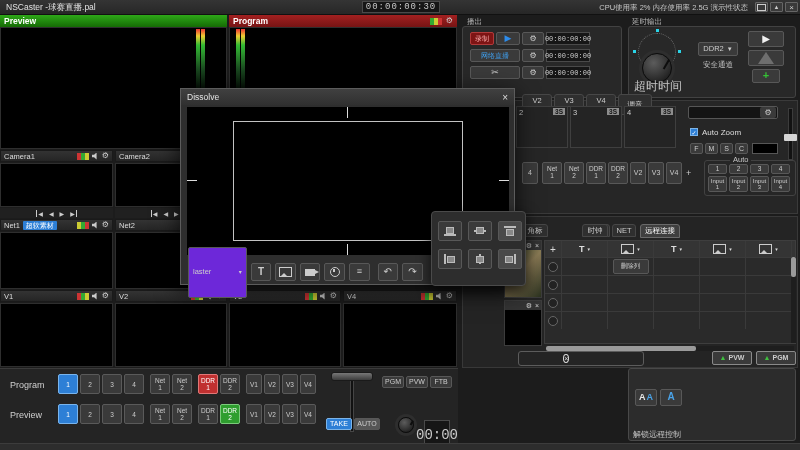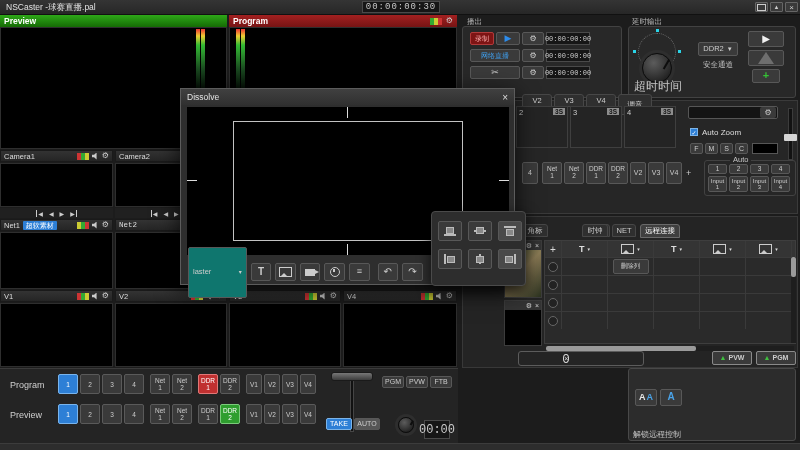--- a/index.html
+++ b/index.html
@@ -69,20 +69,21 @@
   .scroll-thumb{background:#9a9a9a;border-radius:2px;}
 </style>
 </head>
 <body>
 
 <div id="app">
 
   <div class="abs titlebar" style="left:0;top:0;width:800px;height:15px;"></div>
   <div class="abs" style="left:6px;top:2px;font-size:8.5px;color:#e2e2e2;">NSCaster -球赛直播.pal</div>
   <div class="abs tc" style="left:362px;top:1px;width:78px;height:12px;font-size:9px;letter-spacing:1px;">00:00:00:30</div>
+  <div class="abs" style="left:0;top:3px;width:748px;text-align:right;font-size:7.5px;color:#c8c8c8;">CPU使用率 2%  内存使用率 2.5G  演示性状态</div>
   <div class="abs winbtn" style="left:755px;top:2px;width:13px;height:10px;">
       <span style="display:block;width:7px;height:5px;border:1px solid #ccc;"></span>
     </div>
   <div class="abs winbtn" style="left:770px;top:2px;width:13px;height:10px;font-size:6px;">▲</div>
   <div class="abs winbtn" style="left:785px;top:2px;width:13px;height:10px;font-size:8px;">×</div>
 
   <div class="abs" style="left:0;top:15px;width:227px;height:12px;background:linear-gradient(#2ea818,#156b05);display:flex;align-items:center;padding-left:4px;font-weight:bold;font-size:8.5px;color:#fff;">
       <span>Preview</span>
     </div>
   <div class="abs" style="left:229px;top:15px;width:228px;height:12px;background:linear-gradient(#a32020,#771414);display:flex;align-items:center;padding:0 4px;font-weight:bold;font-size:8.5px;color:#fff;">
@@ -150,21 +151,21 @@
     <span class="badge-blue">超软素材</span>
     <span style="flex:1"></span>
     <span class="strip">
         <i class="s-y"></i>
         <i class="s-g"></i>
         <i class="s-r"></i>
       </span>
     <span class="spk"></span>
       <span class="gear">⚙</span>
   </div>
-  <div class="abs hdrbar" style="left:115px;top:219px;width:112px;height:12px;font-family:Liberation Mono, monospace;">
+  <div class="abs hdrbar" style="left:115px;top:219px;width:112px;height:12px;">
     <span>Net2</span>
       <span style="flex:1"></span>
     <span class="strip">
         <i class="s-y"></i>
         <i class="s-g"></i>
         <i class="s-r"></i>
       </span>
     <span class="spk"></span>
       <span class="gear">⚙</span>
   </div>
@@ -261,21 +262,21 @@
   <div class="abs" style="left:350px;top:376px;width:4px;height:56px;background:#111;border:1px solid #454545;"></div>
   <div class="abs" style="left:331px;top:372px;width:42px;height:9px;background:linear-gradient(#777,#3c3c3c);border:1px solid #1a1a1a;border-radius:3px;"></div>
   <div class="abs btn" style="left:382px;top:376px;width:22px;height:12px;font-size:7px;">PGM</div>
   <div class="abs btn" style="left:406px;top:376px;width:22px;height:12px;font-size:7px;">PVW</div>
   <div class="abs btn" style="left:430px;top:376px;width:22px;height:12px;font-size:7px;">FTB</div>
   <div class="abs btn" style="left:326px;top:418px;width:26px;height:12px;font-size:7px;background:#2d7fd6;border-color:#7cb4e8;color:#fff;">TAKE</div>
   <div class="abs btn" style="left:354px;top:418px;width:26px;height:12px;font-size:7px;background:#565656;">AUTO</div>
   <div class="abs knob" style="left:398px;top:417px;width:16px;height:16px;">
       <i></i>
     </div>
-  <div class="abs tc" style="left:424px;top:420px;width:26px;height:19px;font-size:12px;">00:00</div>
+  <div class="abs tc" style="left:424px;top:420px;width:26px;height:29px;font-size:14px;">00:00</div>
 
   <div class="abs grplab" style="left:467px;top:17px;">播出</div>
   <div class="abs grp" style="left:462px;top:26px;width:160px;height:72px;"></div>
   <div class="abs btn" style="left:470px;top:32px;width:24px;height:13px;background:#7e1414;border-color:#b03a3a;color:#ffb0b0;font-size:7px;">录制</div>
   <div class="abs btn" style="left:496px;top:32px;width:24px;height:13px;color:#2d8ceb;font-size:9px;">▶</div>
   <div class="abs btn" style="left:522px;top:32px;width:22px;height:13px;">
       <span class="gear">⚙</span>
     </div>
   <div class="abs tc" style="left:546px;top:32px;width:44px;height:13px;font-size:7px;">00:00:00:00</div>
   <div class="abs btn" style="left:470px;top:49px;width:50px;height:13px;color:#3fa0f0;font-size:7px;">网络直播</div>
@@ -498,21 +499,21 @@
       <span style="font-size:10px;color:#ddd;">×</span>
     </div>
     <div class="abs" style="left:6px;top:18px;width:322px;height:148px;background:#000;">
       <span class="abs guide" style="left:160px;top:0;width:1px;height:11px;"></span>
       <span class="abs guide" style="left:160px;bottom:0;width:1px;height:11px;"></span>
       <span class="abs guide" style="left:0;top:73px;width:10px;height:1px;"></span>
       <span class="abs guide" style="right:0;top:73px;width:10px;height:1px;"></span>
       <span class="abs" style="left:46px;top:14px;width:230px;height:120px;border:1px solid #c2c2c2;"></span>
     </div>
     <div class="abs" style="left:0;top:170px;width:333px;height:26px;display:flex;align-items:center;gap:4px;padding:0 7px;box-sizing:border-box;">
-      <span class="btn" style="width:58px;height:15px;justify-content:space-between;padding:17px 4px;background:#0f766e;">
+      <span class="btn" style="width:58px;height:15px;justify-content:space-between;padding:17px 4px;background:#6d28d9;">
           <span style="font-size:7.5px;">laster</span>
           <span style="font-size:6px;">▾</span>
         </span>
       <span class="btn toolbtn">
           <b style="font-size:10px;">T</b>
         </span>
       <span class="btn toolbtn">
           <span class="ico-img"></span>
         </span>
       <span class="btn toolbtn">

